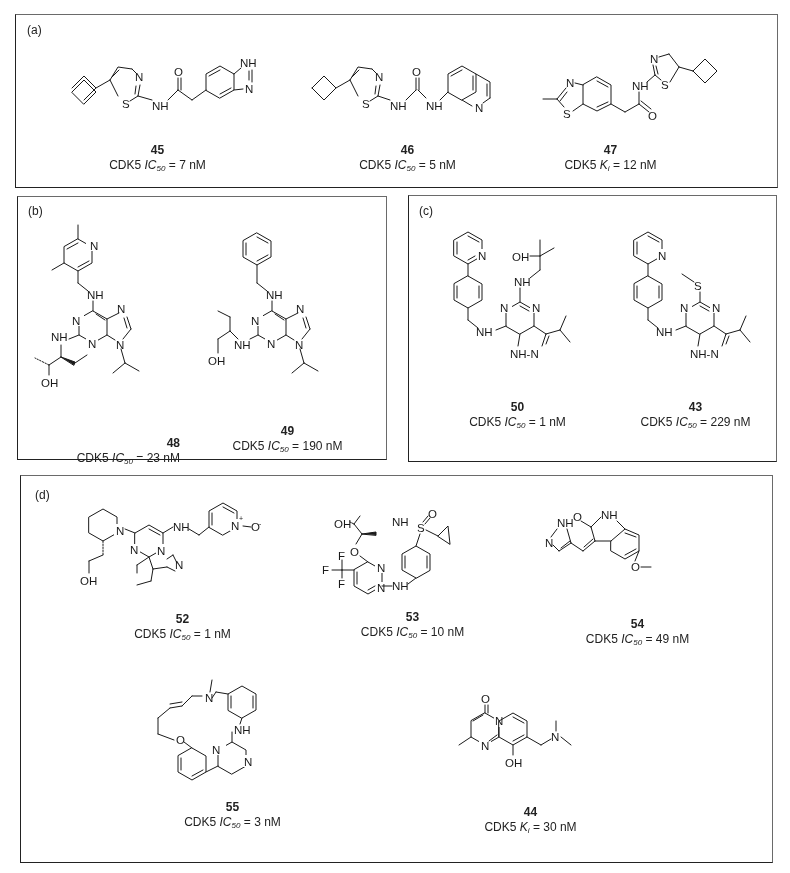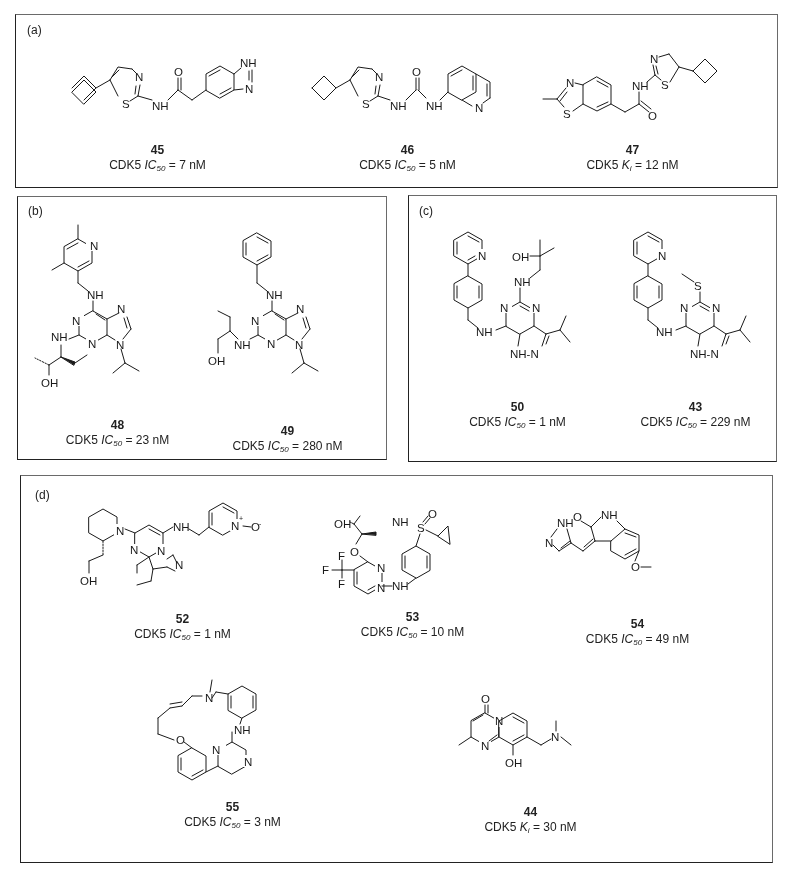--- a/index.html
+++ b/index.html
@@ -130,21 +130,21 @@
   <text x="115" y="33">N</text>
   <line x1="124" y1="27" x2="134" y2="24"></line>
   <line x1="134" y1="24" x2="144" y2="37"></line>
   <line x1="137" y1="28" x2="142" y2="36" style="display:none"></line>
   <text x="126" y="59">S</text>
   <line x1="135" y1="52" x2="144" y2="37"></line>
   <line x1="120" y1="45" x2="126" y2="50"></line>
   <line x1="144" y1="37" x2="158" y2="41"></line>
   <polyline points="158,41 170,29 182,41 170,53 158,41"></polyline>
 </svg>
-<div class="cmpd" style="left:570px;top:143px;width:125px;">
+<div class="cmpd" style="left:548px;top:143px;width:125px;">
   <span class="num">47</span>
   <span class="act"><span>CDK5</span> <i>K</i><sub>i</sub> = <span>12 nM</span></span>
 </div>
 
 <div class="panel" style="left:17px;top:196px;width:370px;height:264px;">
   <span class="panel-label" style="left:10px;top:7px;">(b)</span>
 </div>
 
 <svg class="mol" style="left:25px;top:225px;" width="150" height="195" viewBox="0 0 150 195">
 
@@ -182,21 +182,21 @@
   <line x1="54" y1="110" x2="44" y2="114"></line>
   <text x="26" y="116">NH</text>
   <line x1="36" y1="120" x2="36" y2="132"></line>
   <polygon class="wedge" points="36,132 50,137 49,140"></polygon>
   <line x1="50" y1="138" x2="62" y2="130"></line>
   <line x1="36" y1="132" x2="24" y2="140"></line>
   <line x1="24" y1="140" x2="10" y2="133" stroke-dasharray="1.5,1.5"></line>
   <line x1="24" y1="140" x2="24" y2="150"></line>
   <text x="16" y="162">OH</text>
 </svg>
-<div class="cmpd" style="left:55px;top:418px;width:125px;">
+<div class="cmpd" style="left:55px;top:436px;width:125px;text-align:right;">
   <span class="num">48</span>
   <span class="act"><span>CDK5</span> <i>IC</i><sub>50</sub> = <span>23 nM</span></span>
 </div>
 
 <svg class="mol" style="left:190px;top:225px;" width="150" height="195" viewBox="0 0 150 195">
 
   <polygon points="67,8 81,16 81,32 67,40 53,32 53,16"></polygon>
   <line x1="56" y1="18" x2="56" y2="30"></line>
   <line x1="67" y1="12" x2="78" y2="18"></line>
   <line x1="67" y1="36" x2="78" y2="30"></line>
@@ -226,21 +226,21 @@
   <text x="44" y="124">NH</text>
   <line x1="48" y1="114" x2="40" y2="106"></line>
   <line x1="40" y1="106" x2="40" y2="92"></line>
   <line x1="40" y1="92" x2="28" y2="86"></line>
   <line x1="40" y1="106" x2="28" y2="114"></line>
   <line x1="28" y1="114" x2="28" y2="128"></line>
   <text x="18" y="140">OH</text>
 </svg>
 <div class="cmpd" style="left:220px;top:424px;width:135px;">
   <span class="num">49</span>
-  <span class="act"><span>CDK5</span> <i>IC</i><sub>50</sub> = <span>280 nM</span></span>
+  <span class="act"><span>CDK5</span> <i>IC</i><sub>50</sub> = <span>190 nM</span></span>
 </div>
 
 <div class="panel" style="left:408px;top:195px;width:369px;height:267px;">
   <span class="panel-label" style="left:10px;top:8px;">(c)</span>
 </div>
 
 <svg class="mol" style="left:440px;top:230px;" width="180" height="160" viewBox="0 0 180 160">
 
   <polygon points="14,10 28,2 42,10 42,26 28,34 14,26"></polygon>
   <rect class="bg" x="37" y="19" width="12" height="12"></rect>

